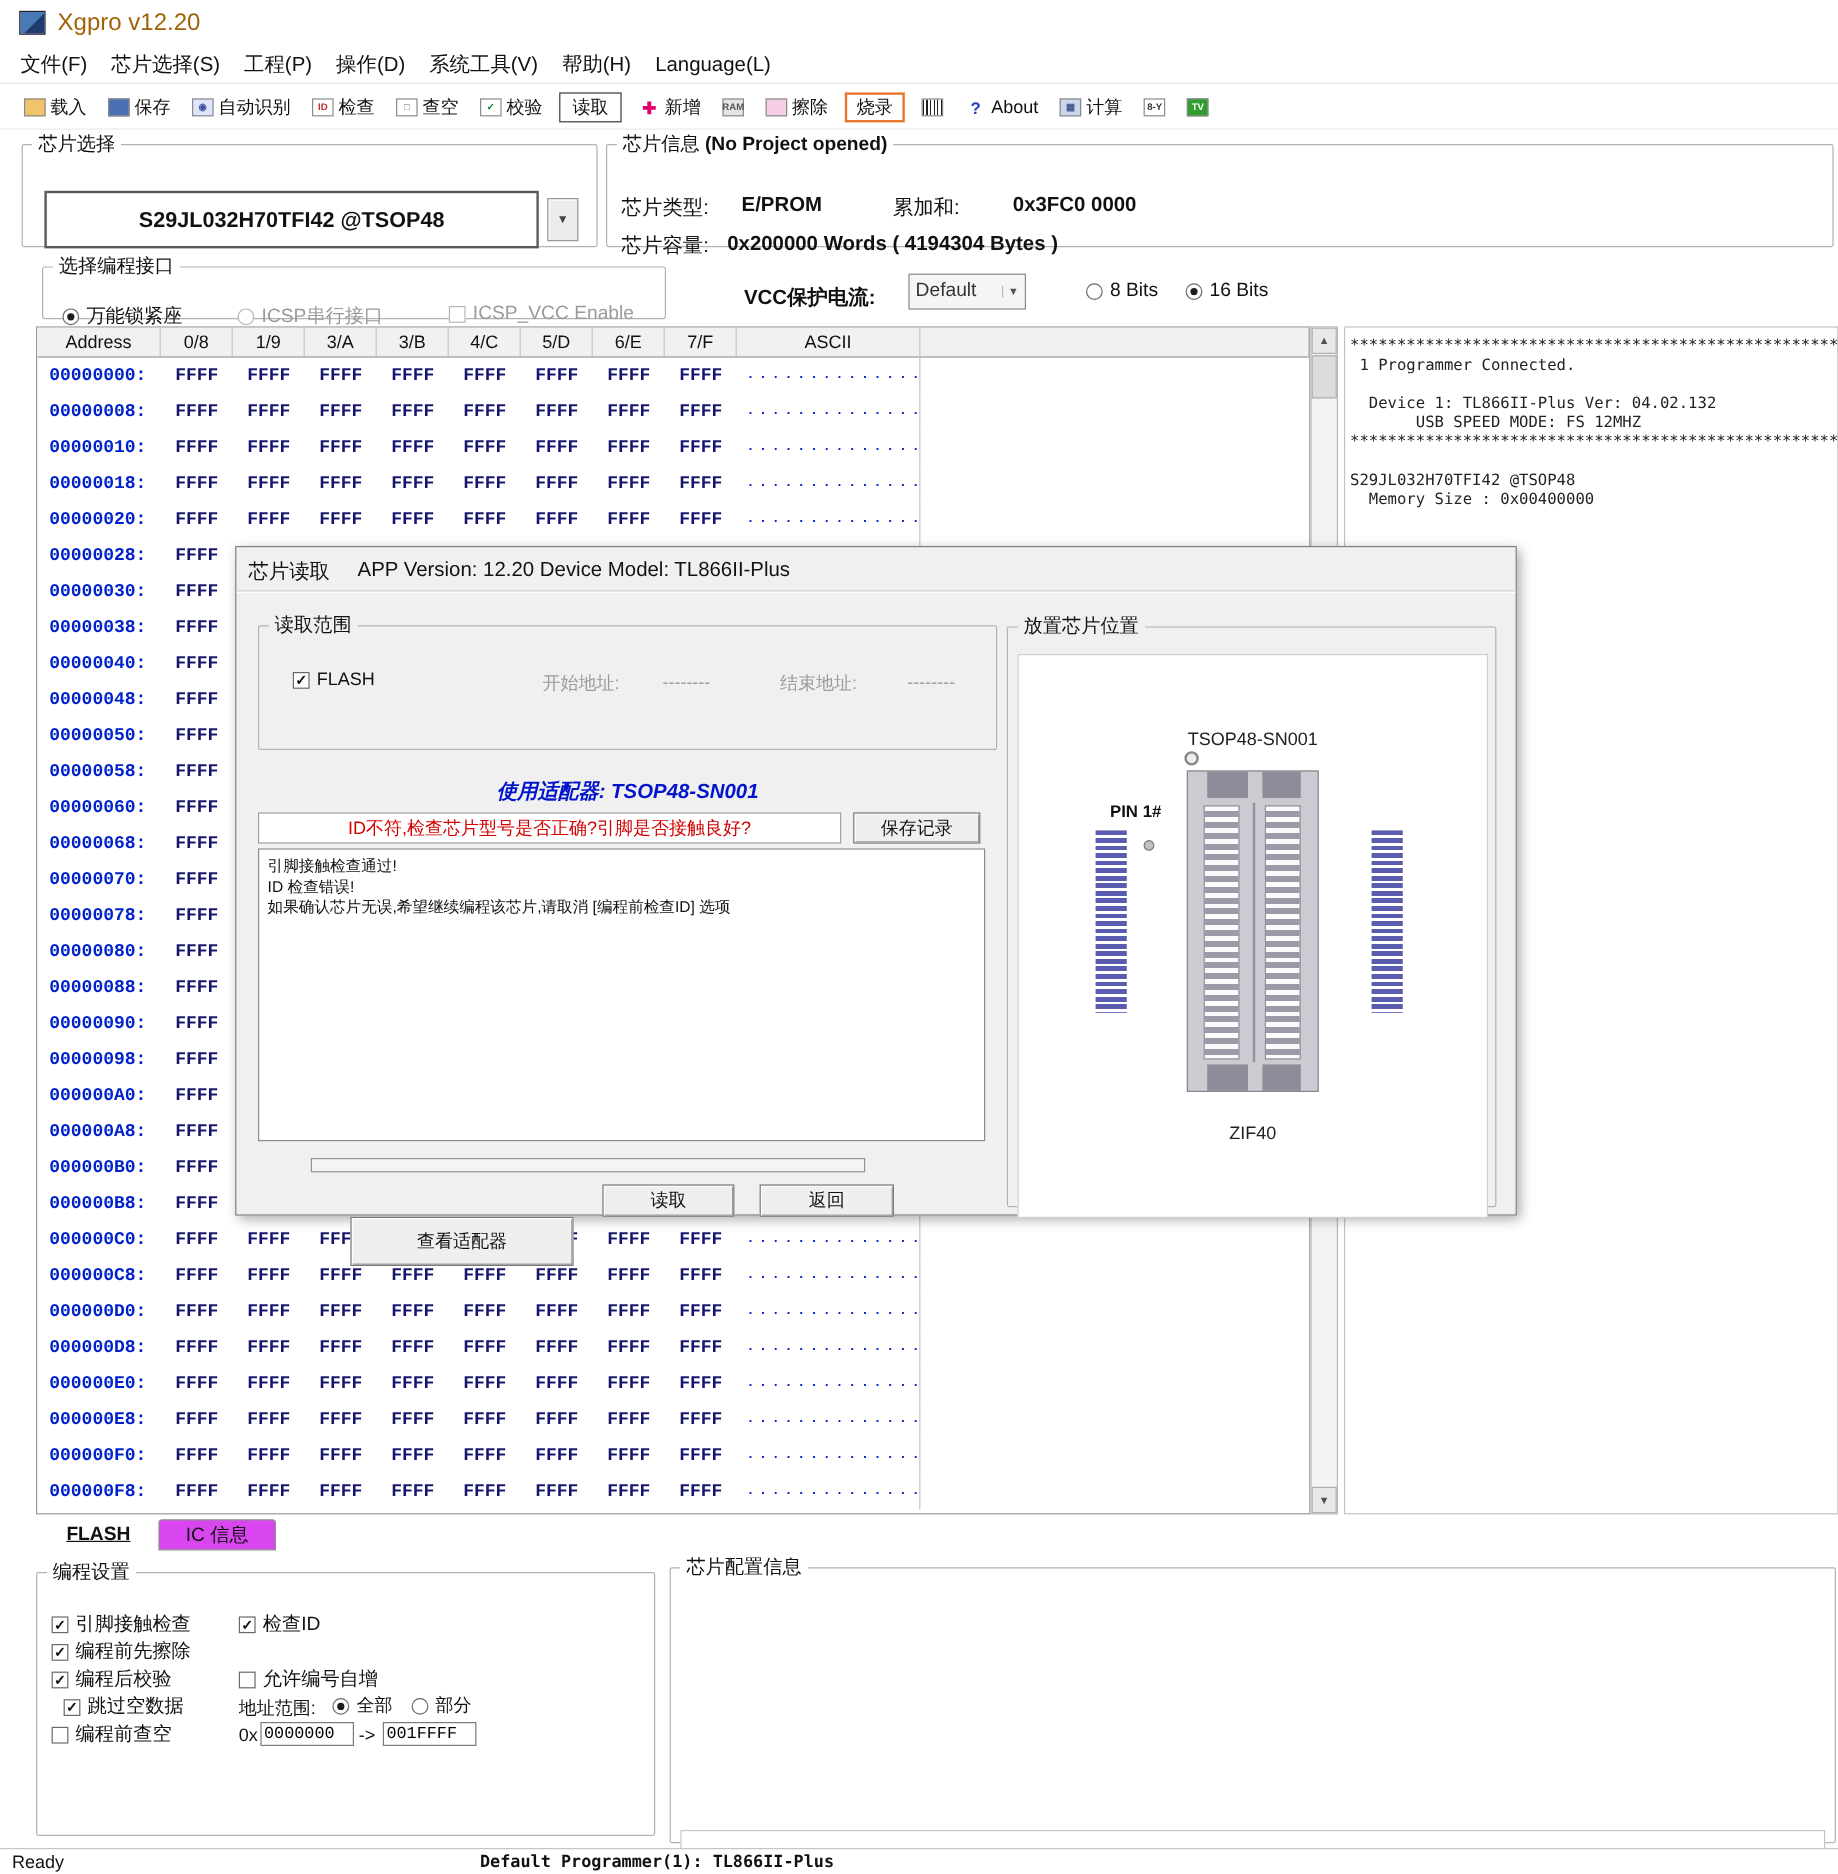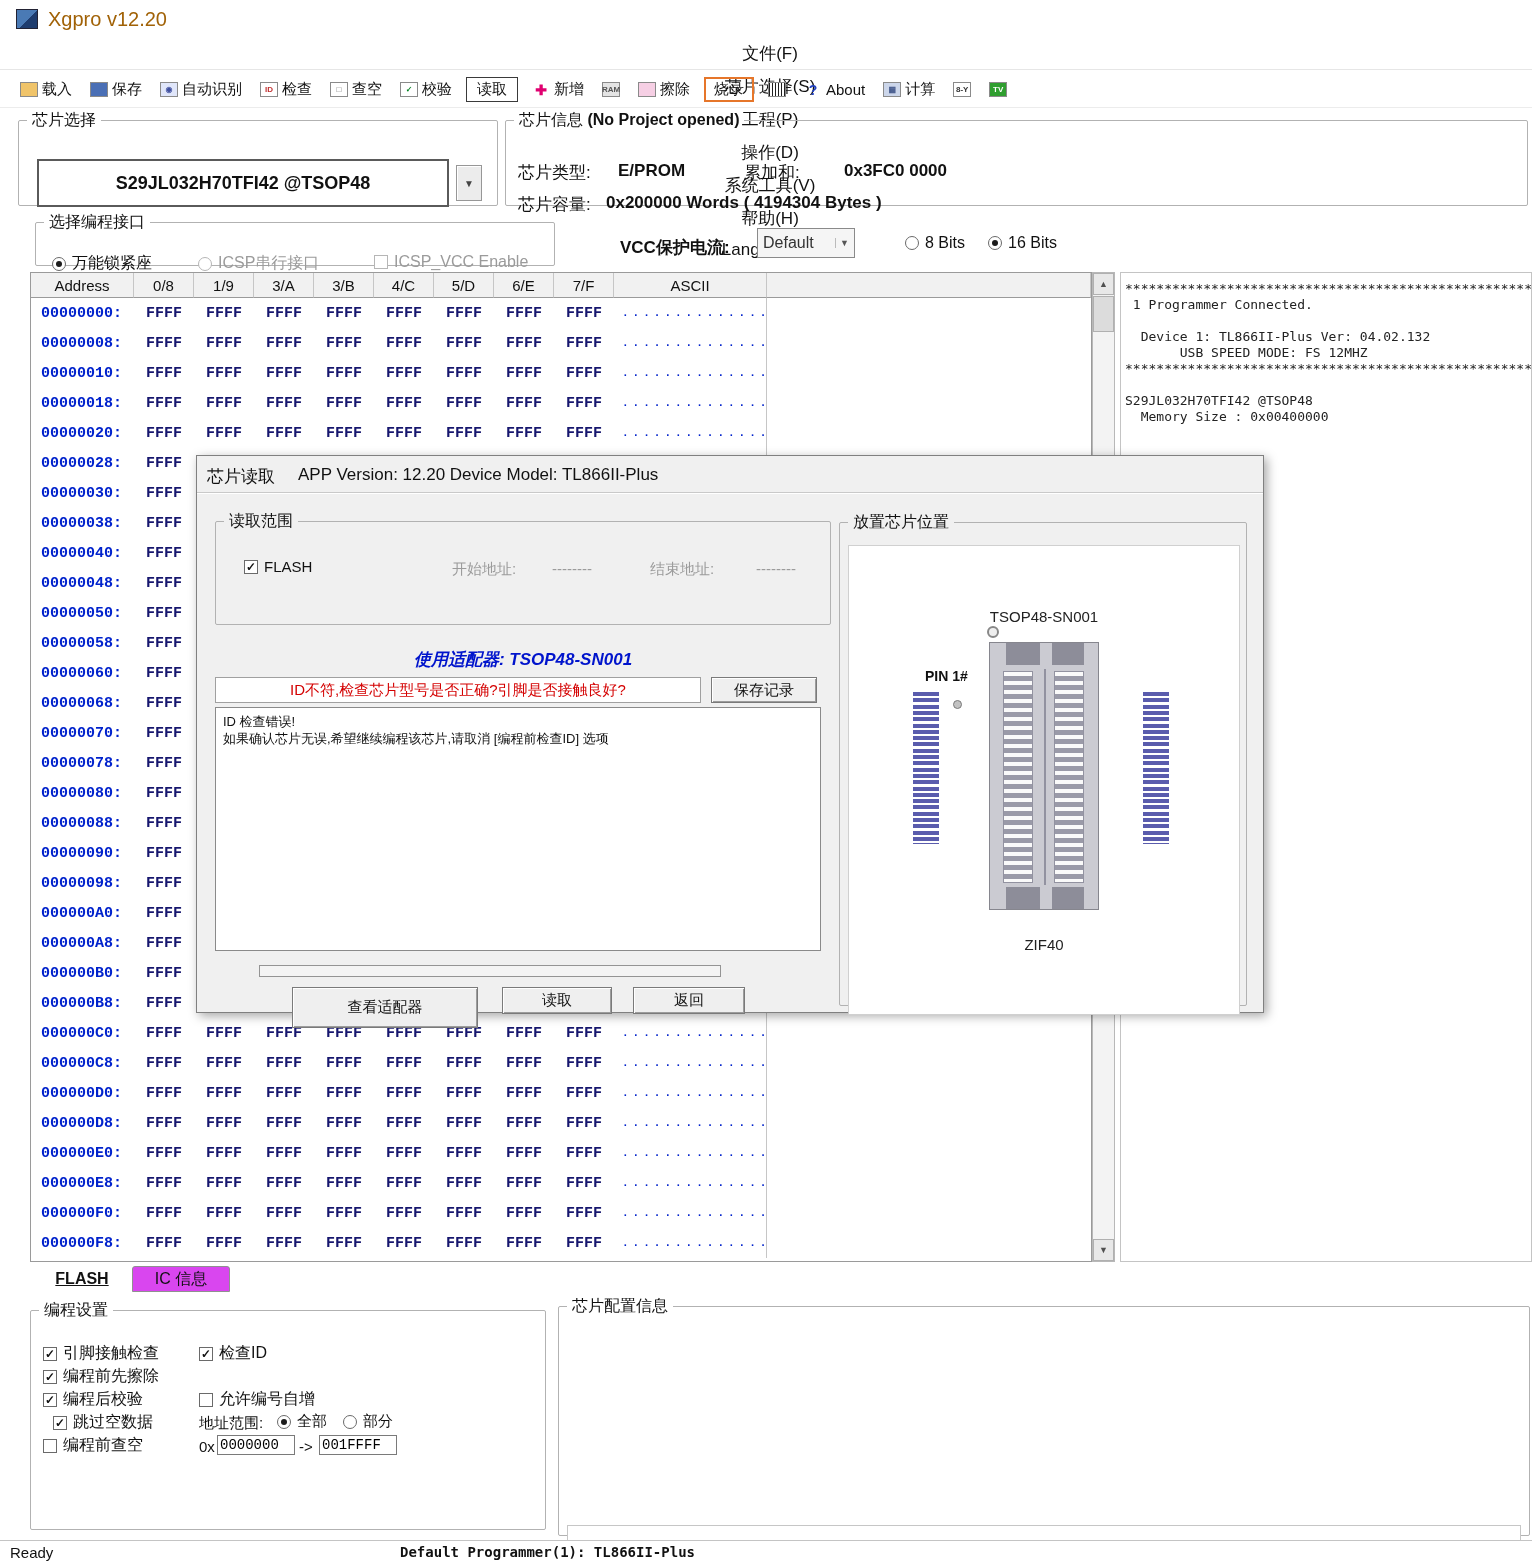--- a/index.html
+++ b/index.html
@@ -2,21 +2,21 @@
 <html><head>
 <meta charset="utf-8">
 <style>
 *{margin:0;padding:0;box-sizing:border-box;}
 html,body{width:1532px;height:1562px;}
 body{position:relative;background:#fff;font-family:"Liberation Sans",sans-serif;color:#111;overflow:hidden;}
 
 .titlebar{position:absolute;left:0;top:0;width:100%;height:38px;display:flex;align-items:center;gap:10px;padding-left:16px;background:#fff;}
 .app-icon{width:22px;height:20px;border:1px solid #223;background:linear-gradient(135deg,#4a7ab5 0 55%,#1e3c6e 55% 100%);}
 .title-text{font-size:20px;color:#a16207;}
-.menubar{position:absolute;left:0;top:38px;width:100%;height:32px;display:flex;align-items:center;gap:2px;padding-left:8px;font-size:17px;border-bottom:1px solid #e6e6e6;flex-direction:column;}
+.menubar{position:absolute;left:0;top:38px;width:100%;height:32px;display:flex;align-items:center;gap:2px;padding-left:8px;font-size:17px;border-bottom:1px solid #e6e6e6;}
 .menu-item{padding:4px 9px;}
 .toolbar{position:absolute;left:0;top:72px;width:100%;height:36px;display:flex;align-items:center;gap:10px;padding-left:16px;border-bottom:1px solid #ececec;}
 .tb-btn{display:flex;align-items:center;gap:4px;padding:2px 4px;font-size:15px;}
 .tb-btn.boxed{border:1px solid #3a3a3a;padding:2px 10px;}
 .tb-btn.boxed-red{border:2px solid #e6762a;padding:1px 8px;}
 .tbicon{width:18px;height:15px;display:inline-flex;align-items:center;justify-content:center;font-size:8px;font-weight:bold;border:1px solid #8a8a8a;background:#fff;color:#000;flex:none;}
 .barcode-icon{background:repeating-linear-gradient(90deg,#202020 0 1px,#fff 1px 3px);}
 
 fieldset.group{position:absolute;border:1px solid #b2b2b2;border-radius:2px;background:transparent;}
 fieldset.group legend{margin-left:8px;padding:0 5px;font-size:16px;}
@@ -744,25 +744,26 @@
       </span>
     <span class="dlab" style="left:236px;top:28px;">开始地址:</span>
     <span class="dlab" style="left:336px;top:28px;">--------</span>
     <span class="dlab" style="left:434px;top:28px;">结束地址:</span>
     <span class="dlab" style="left:540px;top:28px;">--------</span>
   </fieldset>
   <div class="adapter-note">使用适配器: TSOP48-SN001</div>
   <div class="err-box">ID不符,检查芯片型号是否正确?引脚是否接触良好?</div>
   <div class="btn3d" style="left:514px;top:221px;width:106px;height:26px;">保存记录</div>
   <div class="msg-box" id="dlg-msg">
+      <div class="msg-line">引脚接触检查通过!</div>
       <div class="msg-line">ID 检查错误!</div>
       <div class="msg-line">如果确认芯片无误,希望继续编程该芯片,请取消 [编程前检查ID] 选项</div>
     </div>
   <div class="progress"></div>
-  <div class="btn3d" style="left:95px;top:531px;width:186px;height:41px;">查看适配器</div>
+  <div class="btn3d" style="left:95px;top:558px;width:186px;height:41px;">查看适配器</div>
   <div class="btn3d" style="left:305px;top:531px;width:110px;height:27px;">读取</div>
   <div class="btn3d" style="left:436px;top:531px;width:112px;height:27px;">返回</div>
   <fieldset class="group dlg-place">
     <legend>放置芯片位置</legend>
     <div class="place-panel">
       <div class="place-adapter-label">TSOP48-SN001</div>
       <div class="pin1-label">PIN 1#</div>
       <div class="lever"></div>
       <div class="socket-body">
         <div class="tab t1"></div>

